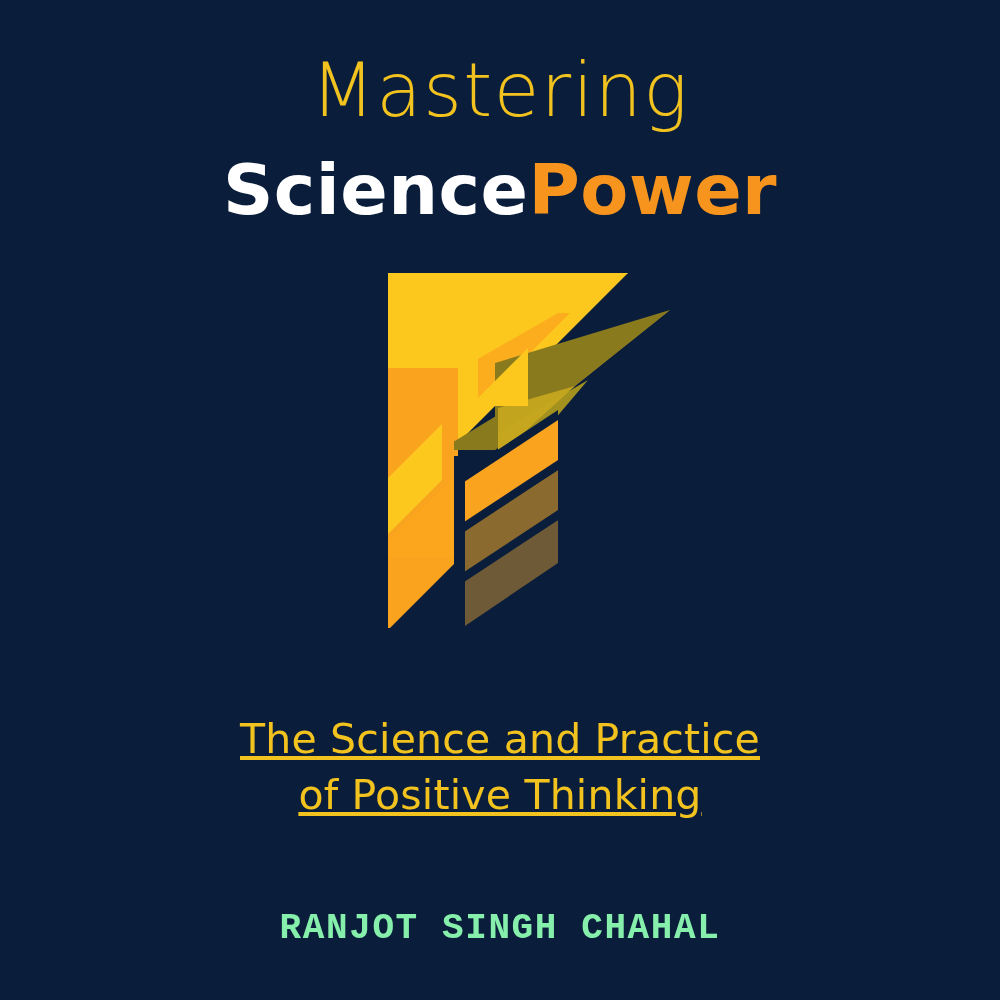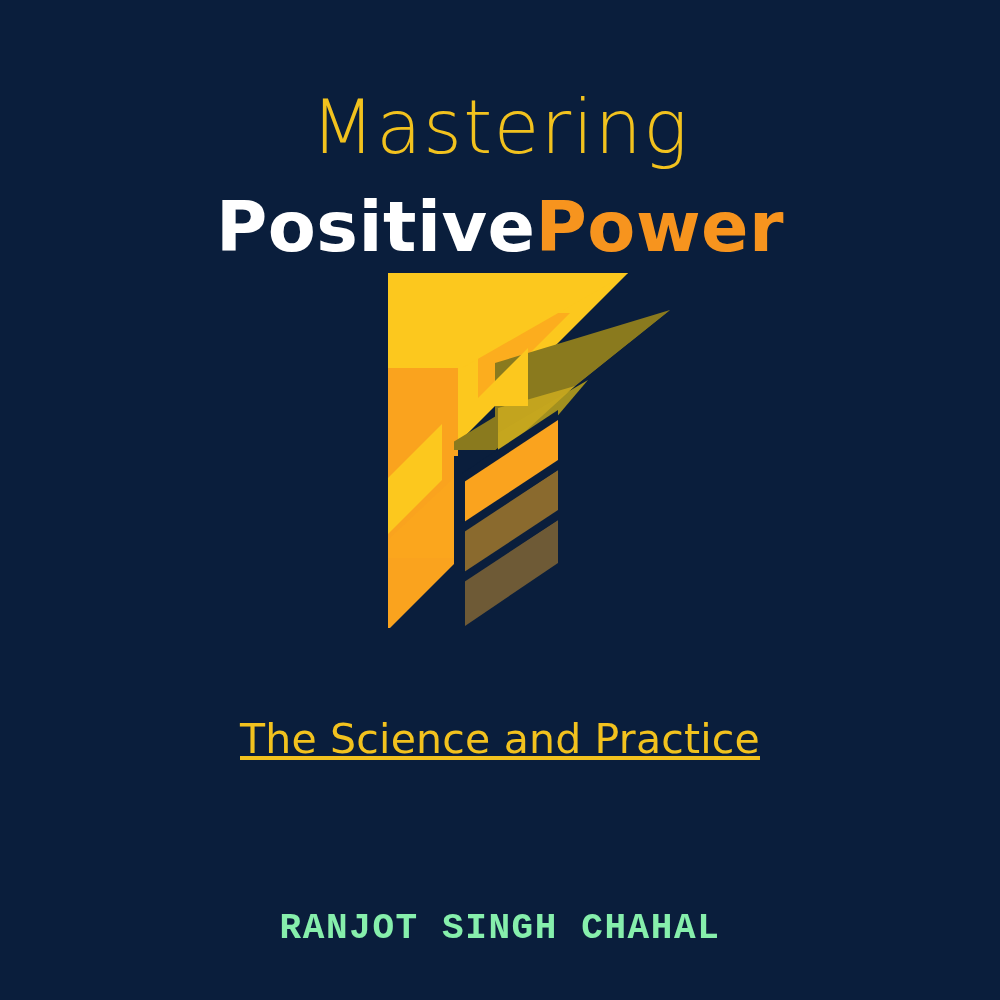--- a/index.html
+++ b/index.html
@@ -27,21 +27,20 @@
     text-align: center;
   }
   .title-line1 {
     display: block;
     font-family: "DejaVu Sans", sans-serif;
     font-weight: 300;
     font-size: 74px;
     letter-spacing: 1.5px;
     line-height: 1.05;
     color: #f2c21e;
-    margin-top: 37px;
   }
   .title-line2 {
     display: block;
     margin-top: 24px;
     font-family: "DejaVu Sans", sans-serif;
     font-weight: 700;
     font-size: 70px;
     letter-spacing: 0.5px;
     line-height: 1.05;
     white-space: nowrap;
@@ -91,21 +90,21 @@
   }
 </style>
 </head>
 <body>
 
 <div id="cover">
 
   <div class="title-wrap">
     <span class="title-line1">Mastering</span>
     <span class="title-line2">
-      <span class="word-thought">Positive</span><span class="word-power">Power</span>
+      <span class="word-thought">Science</span><span class="word-power">Power</span>
     </span>
   </div>
 
   <div class="logo-wrap">
     <svg viewBox="0 0 310 375" xmlns="http://www.w3.org/2000/svg">
 
       <polygon points="18,15 258,15 18,255" fill="#fcc81e"></polygon>
 
       <polygon points="18,100 88,45 88,300 18,362" fill="#faa31e"></polygon>
 
@@ -144,17 +143,18 @@
       <polygon points="18,372 84,306 84,372" fill="#0a1e3c"></polygon>
 
       <polygon points="18,15 258,15 92,110 18,110" fill="#fcc81e"></polygon>
 
       <polygon points="100,148 158,90 158,148" fill="#fcc81e"></polygon>
     </svg>
   </div>
 
   <div class="subtitle">
     <span>The Science and Practice</span>
+    <span>of Positive Thinking</span>
   </div>
 
   <div class="author">RANJOT SINGH CHAHAL</div>
 
 </div>
 
 </body></html>

